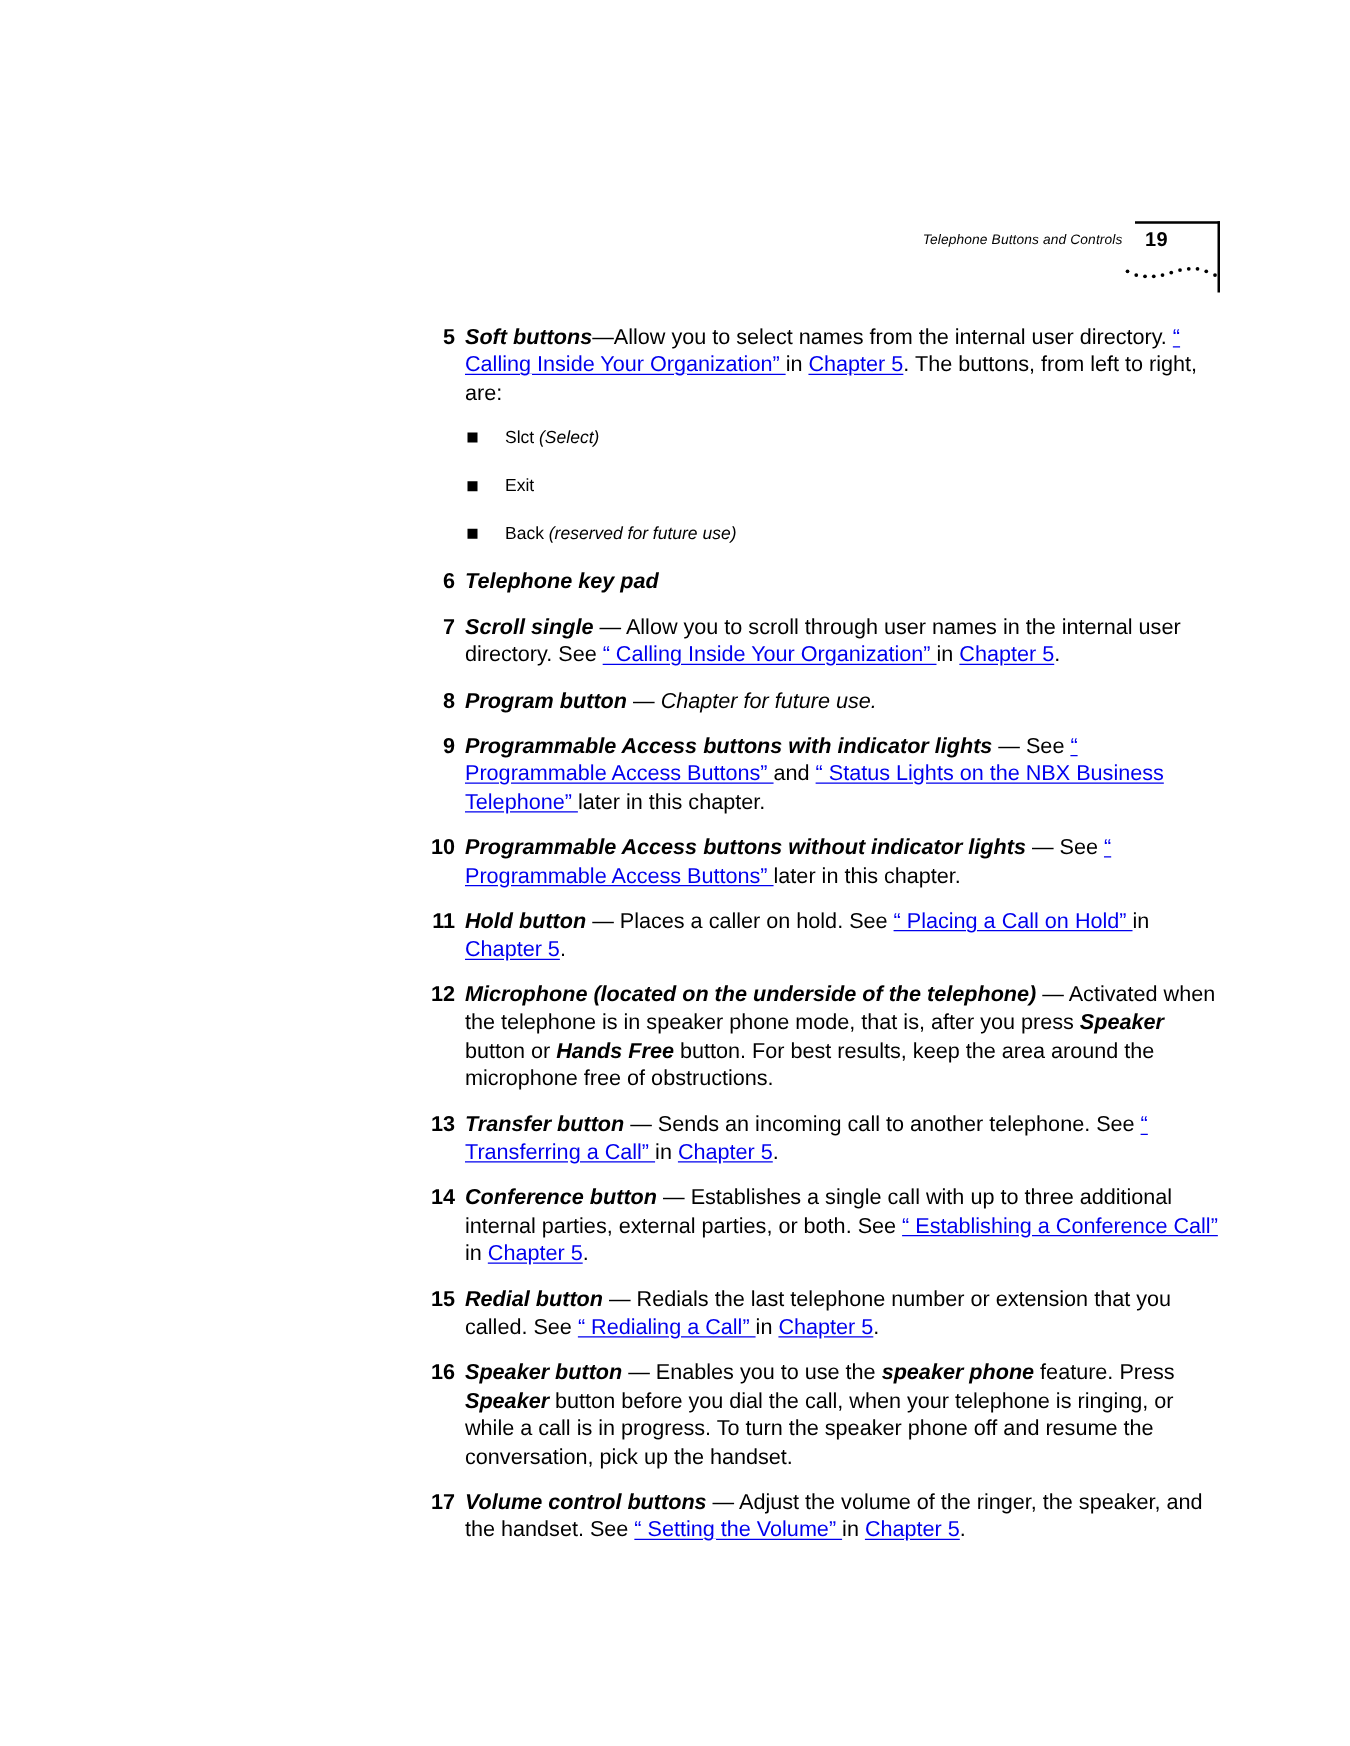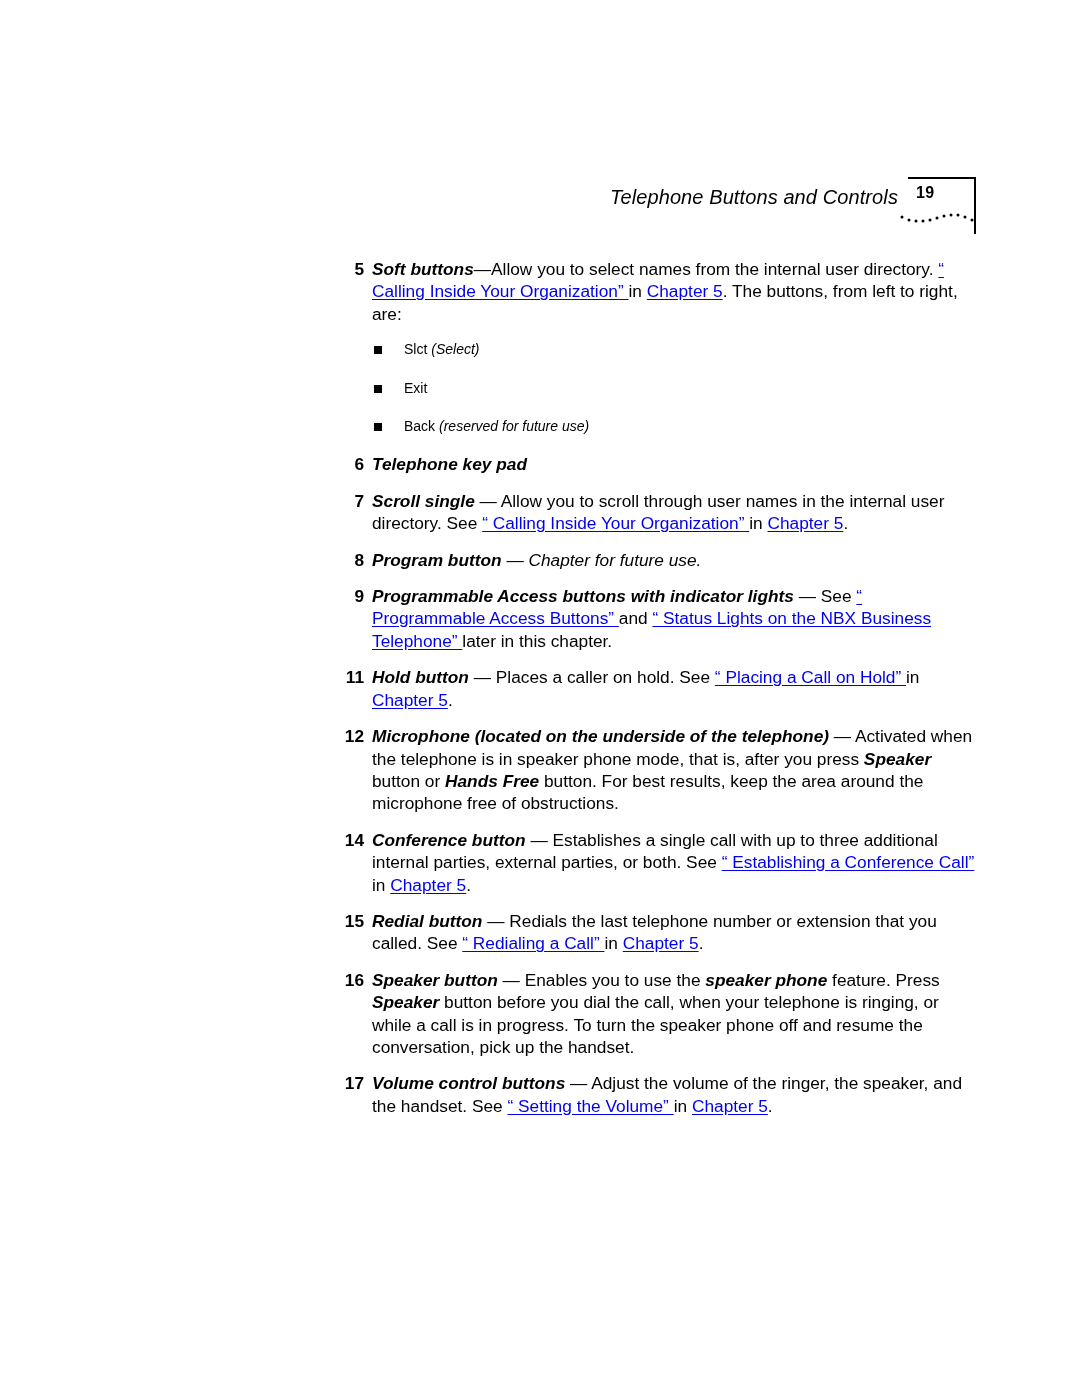--- a/index.html
+++ b/index.html
@@ -22,21 +22,21 @@
     top: 186px;
     left: 0;
     width: 1080px;
     height: 60px;
   }
   .hdr-title {
     position: absolute;
     right: 182px;
     top: 0;
     font-style: italic;
-    font-size: 20px;
+    font-size: 11px;
     letter-spacing: 0.1px;
     white-space: nowrap;
     color: #000;
   }
   .hdr-pagenum {
     position: absolute;
     left: 916px;
     top: -2px;
     font-size: 16px;
     font-weight: bold;
@@ -185,29 +185,35 @@
   </div>
 
   <div class="item gap-md">
     <span class="num">8</span><b>Program button</b><span> — </span><i>Chapter for future use.</i>
   </div>
 
   <div class="item gap-md">
     <span class="num">9</span><b>Programmable Access buttons </b><span class="bi">with</span><b> indicator lights</b><span> — </span><span>See </span><a href="#" class="xref">“ Programmable Access Buttons” </a><span> and </span><a href="#" class="xref">“ Status Lights on the NBX Business Telephone” </a><span> later in this chapter.</span>
   </div>
 
+  <div class="item gap-md">
+    <span class="num">10</span><b>Programmable Access buttons </b><span class="bi">without</span><b> indicator lights</b><span> — </span><span>See </span><a href="#" class="xref">“ Programmable Access Buttons” </a><span> later in this chapter.</span>
+  </div>
 
   <div class="item gap-md">
     <span class="num">11</span><b>Hold button</b><span> — </span><span>Places a caller on hold. See </span><a href="#" class="xref">“ Placing a Call on Hold” </a><span> in </span><a href="#" class="xref">Chapter 5</a><span>.</span>
   </div>
 
   <div class="item gap-md">
     <span class="num">12</span><b>Microphone (located on the underside of the telephone)</b><span> — </span><span>Activated when the telephone is in speaker phone mode, that is, after you press </span><b>Speaker</b><span> button or </span><b>Hands Free</b><span> button. For best results, keep the area around the microphone free of obstructions.</span>
   </div>
 
+  <div class="item gap-md">
+    <span class="num">13</span><b>Transfer button</b><span> — </span><span>Sends an incoming call to another telephone. See </span><a href="#" class="xref">“ Transferring a Call” </a><span> in </span><a href="#" class="xref">Chapter 5</a><span>.</span>
+  </div>
 
   <div class="item gap-md">
     <span class="num">14</span><b>Conference button</b><span> — </span><span>Establishes a single call with up to three additional internal parties, external parties, or both. See </span><a href="#" class="xref">“ Establishing a Conference Call” </a><span> in </span><a href="#" class="xref">Chapter 5</a><span>.</span>
   </div>
 
   <div class="item gap-md">
     <span class="num">15</span><b>Redial button</b><span> — </span><span>Redials the last telephone number or extension that you called. See </span><a href="#" class="xref">“ Redialing a Call” </a><span> in </span><a href="#" class="xref">Chapter 5</a><span>.</span>
   </div>
 
   <div class="item gap-md">

